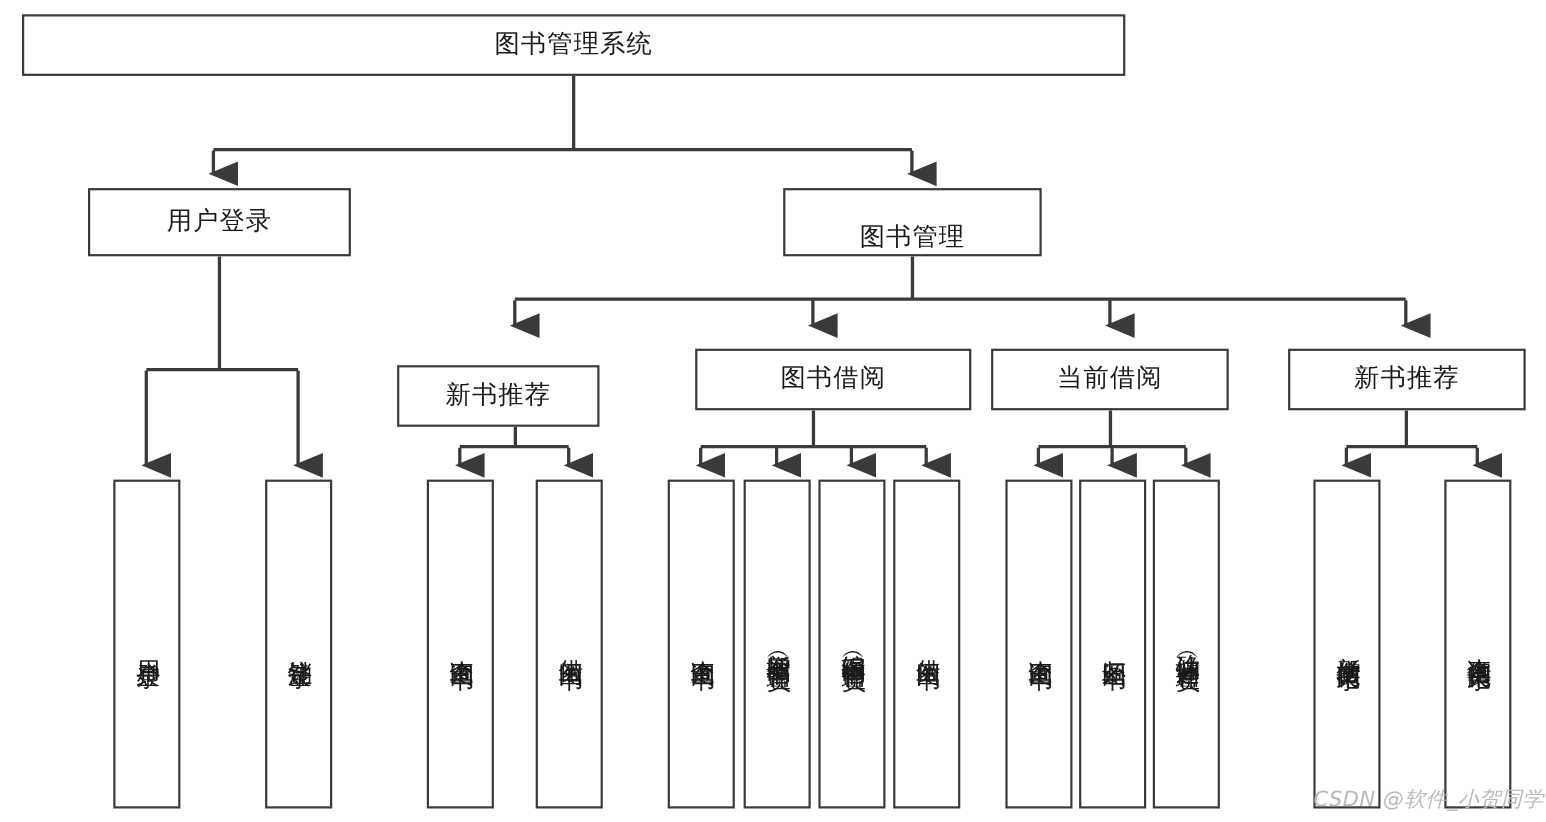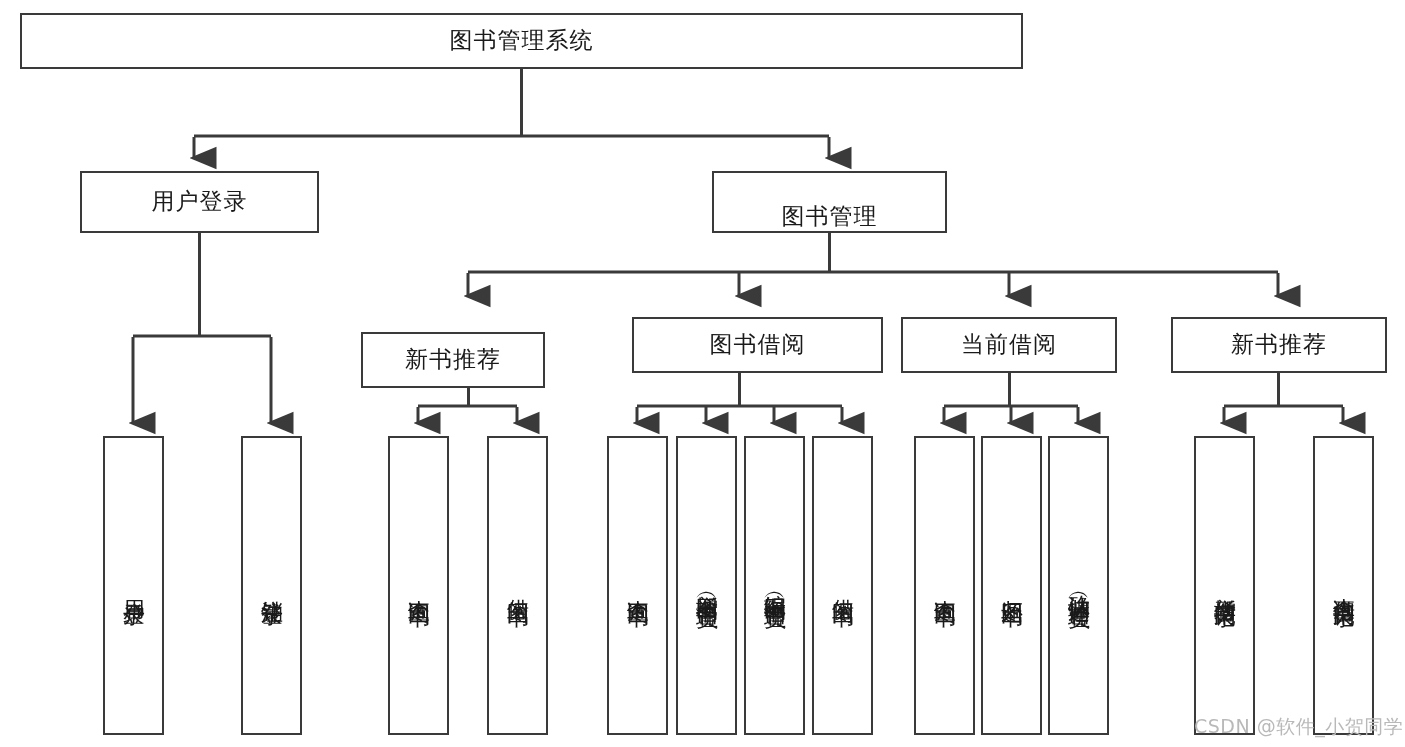--- a/index.html
+++ b/index.html
@@ -57,20 +57,21 @@
     text-orientation: upright;
     text-align: center;
   }
   .watermark {
     position: absolute;
     font-size: 19px;
     color: #b9b9b9;
     letter-spacing: 0.5px;
     white-space: nowrap;
     font-family: "DejaVu Sans", "Liberation Sans", sans-serif;
+    font-style: italic;
   }
 </style>
 </head>
 <body>
 
 <div id="canvas">
 
   <svg class="wires" viewBox="0 0 1405 747" xmlns="http://www.w3.org/2000/svg">
     <defs>
       <marker id="arrow" viewBox="0 0 12 12" refX="6" refY="10" markerWidth="9" markerHeight="9" orient="auto-start-reverse">

